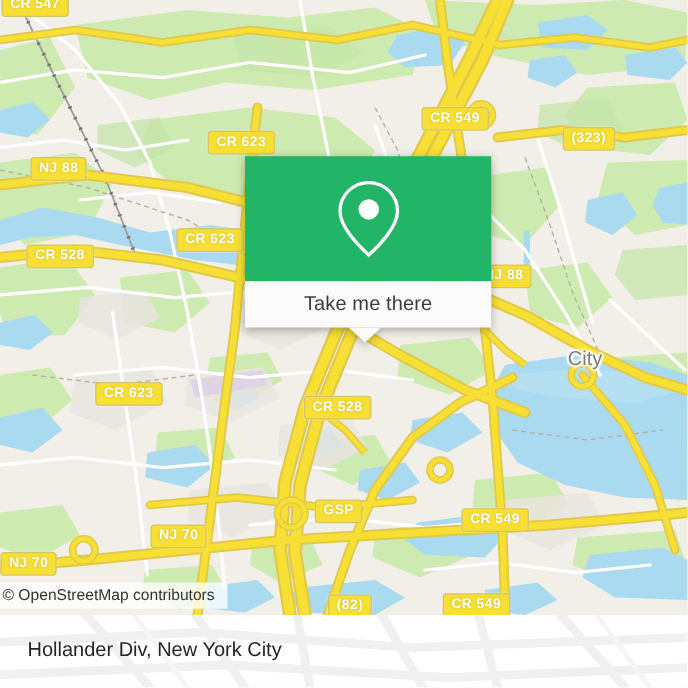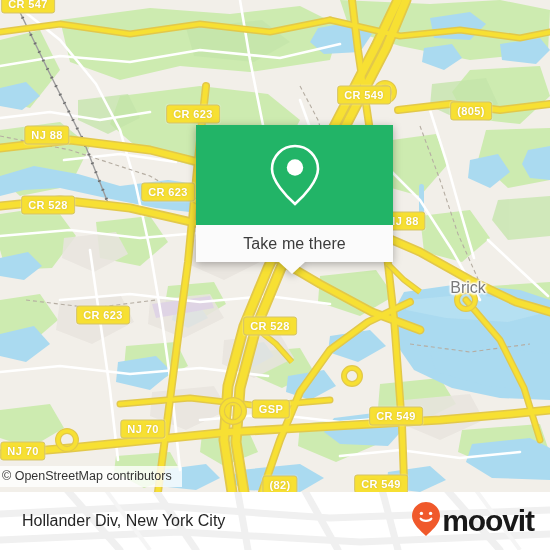--- a/index.html
+++ b/index.html
@@ -343,36 +343,36 @@
           <path d="M388 264 L404 280 L420 292"></path>
         </g>
       </g>
     </svg>
 
     <div id="shield-layer">
         <div class="shield" style="left: 28px; top: 4px;">CR 547</div>
         <div class="shield" style="left: 47px; top: 135px;">NJ 88</div>
         <div class="shield" style="left: 193px; top: 114px;">CR 623</div>
         <div class="shield" style="left: 364px; top: 95px;">CR 549</div>
-        <div class="shield" style="left: 471px; top: 111px;">(805)</div>
+        <div class="shield" style="left: 471px; top: 111px;">(323)</div>
         <div class="shield" style="left: 48px; top: 205px;">CR 528</div>
         <div class="shield" style="left: 168px; top: 192px;">CR 623</div>
         <div class="shield" style="left: 403px; top: 221px;">NJ 88</div>
         <div class="shield" style="left: 103px; top: 315px;">CR 623</div>
         <div class="shield" style="left: 270px; top: 326px;">CR 528</div>
         <div class="shield" style="left: 235px; top: 409px; margin-left: 36px;">GSP</div>
         <div class="shield" style="left: 143px; top: 429px;">NJ 70</div>
         <div class="shield" style="left: 396px; top: 416px;">CR 549</div>
         <div class="shield" style="left: 23px; top: 451px;">NJ 70</div>
         <div class="shield" style="left: 280px; top: 485px;">(82)</div>
         <div class="shield" style="left: 381px; top: 484px;">CR 549</div>
       </div>
 
     <div id="place-layer">
-        <div class="place-label" style="left: 468px; top: 288px;">Brick</div>
+        <div class="place-label" style="left: 468px; top: 288px;">City</div>
       </div>
 
     <div id="popup">
       <div id="popup-head">
         <span>
           <svg width="56" height="66" viewBox="0 0 56 66">
             <path d="M28 4 C15.3 4 5 14.3 5 27 C5 39 19 54 28 62 C37 54 51 39 51 27 C51 14.3 40.7 4 28 4 Z" fill="none" stroke="#ffffff" stroke-width="2.6"></path>
             <circle cx="28" cy="25.5" r="8.2" fill="#ffffff"></circle>
           </svg>
         </span>
@@ -399,26 +399,15 @@
         <path d="M0 48 L180 40 L360 50 L550 42"></path>
       </g>
       <g stroke="#f5f5f5" stroke-width="4" fill="none">
         <path d="M100 -10 L150 58"></path>
         <path d="M470 -10 L520 58"></path>
       </g>
     </svg>
 
     <div id="footer-title">Hollander Div, New York City</div>
 
-    <div id="moovit-logo">
-      <span>
-        <svg width="30" height="36" viewBox="0 0 30 36">
-          <path d="M15 1 C7.3 1 1 7.3 1 15 C1 23 10 30 15 35 C20 30 29 23 29 15 C29 7.3 22.7 1 15 1 Z" fill="#f0592b"></path>
-          <circle cx="10.4" cy="12.4" r="1.7" fill="#ffffff"></circle>
-          <circle cx="19.6" cy="12.4" r="1.7" fill="#ffffff"></circle>
-          <path d="M9.6 17.6 C11.6 20.6 18.4 20.6 20.4 17.6" fill="none" stroke="#ffffff" stroke-width="2.1" stroke-linecap="round"></path>
-        </svg>
-      </span>
-      <span id="moovit-word">moovit</span>
-    </div>
   </div>
 
 </div>
 
 </body></html>

